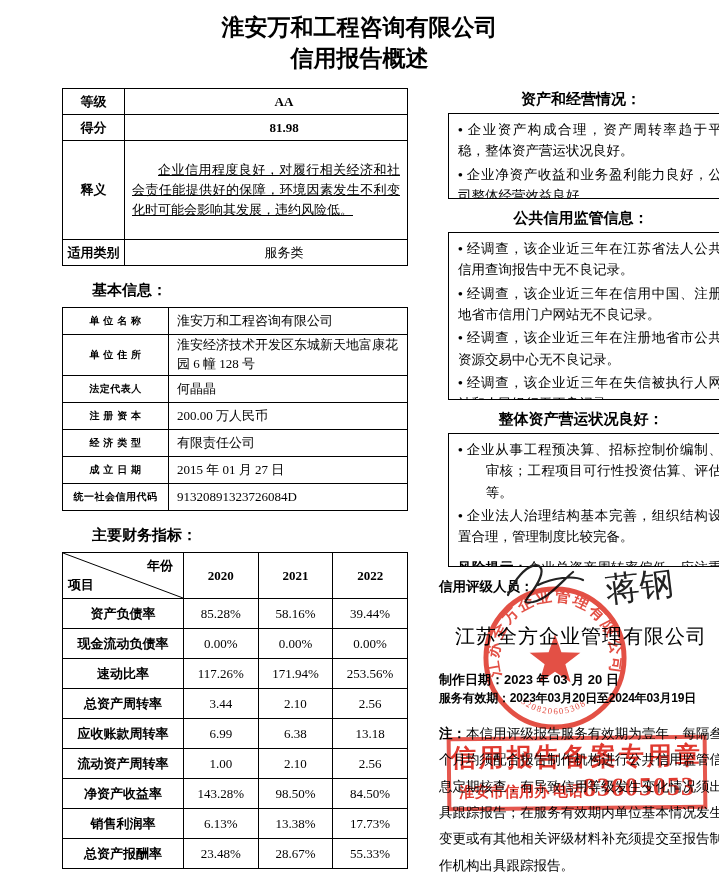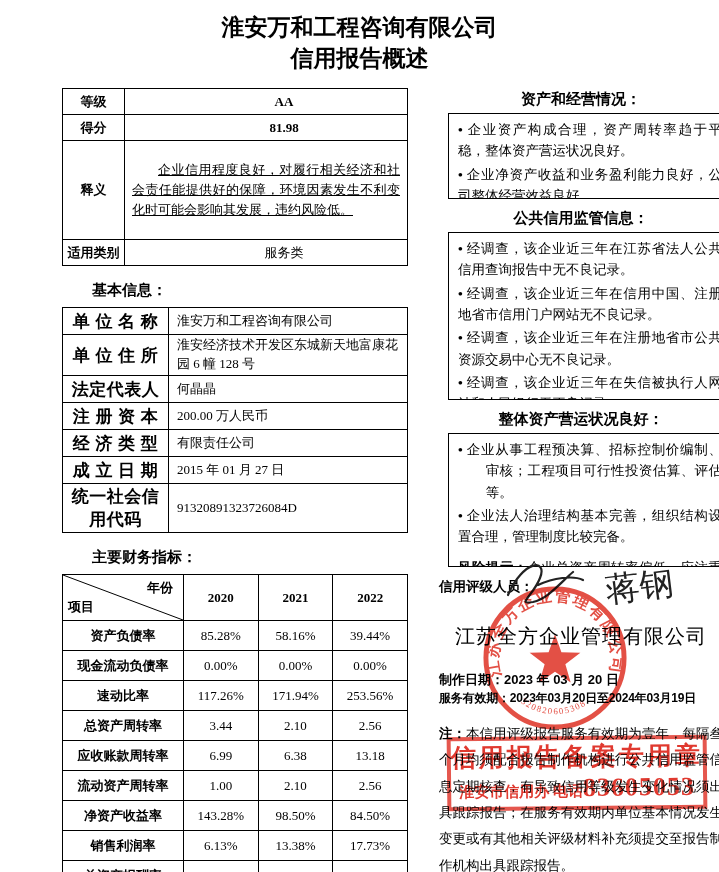--- a/index.html
+++ b/index.html
@@ -34,21 +34,21 @@
   .t1 td{height:23px;}
   .t1 td.val{text-align:center;padding-left:40px;}
   .t1 td.expl{height:auto;text-align:justify;line-height:1.55;padding:19px 7px;text-indent:2em;text-decoration:underline;}
 
   
   .t2{margin-bottom:15px;}
   .t2 col.c-lbl{width:106px;}
   .t2 td{height:24px;}
   .t2 td.val{text-align:left;padding-left:8px;}
   .t2 td.addr{height:37px;line-height:1.45;}
-  .t2 td.lbl{font-size:17px;letter-spacing:.5px;}
+  .t2 td.lbl{font-size:10px;letter-spacing:.5px;}
 
   
   .t3 col.c-lbl{width:121px;}
   .t3 td{height:27px;text-align:center;}
   .t3 td.yr{font-weight:bold;}
   .t3 .corner{position:relative;height:45px;padding:0;}
   .t3 .corner svg{position:absolute;inset:0;width:100%;height:100%;}
   .t3 .corner .c-top{position:absolute;top:4px;right:10px;
     font-family:"Liberation Sans",sans-serif;font-weight:bold;font-size:13px;}
   .t3 .corner .c-bot{position:absolute;bottom:4px;left:5px;

